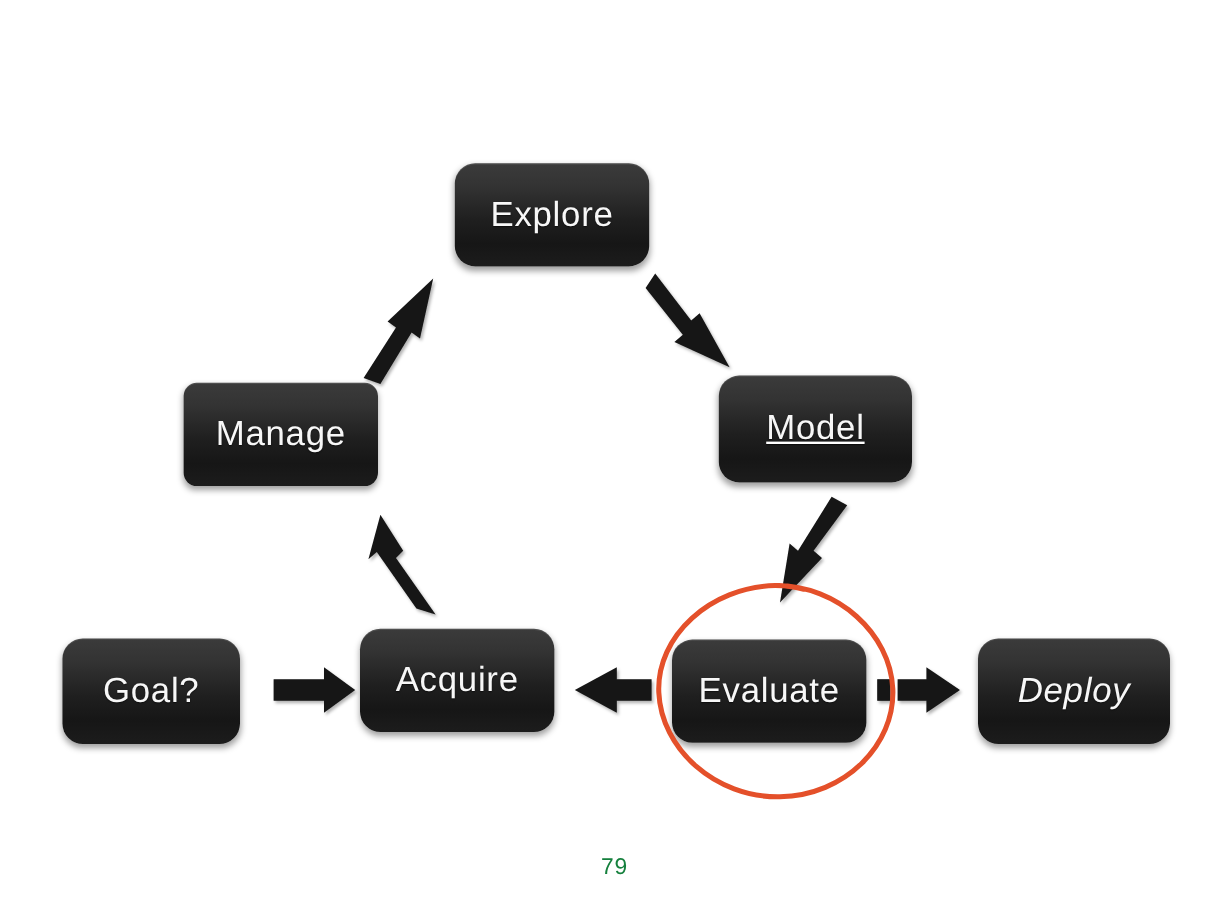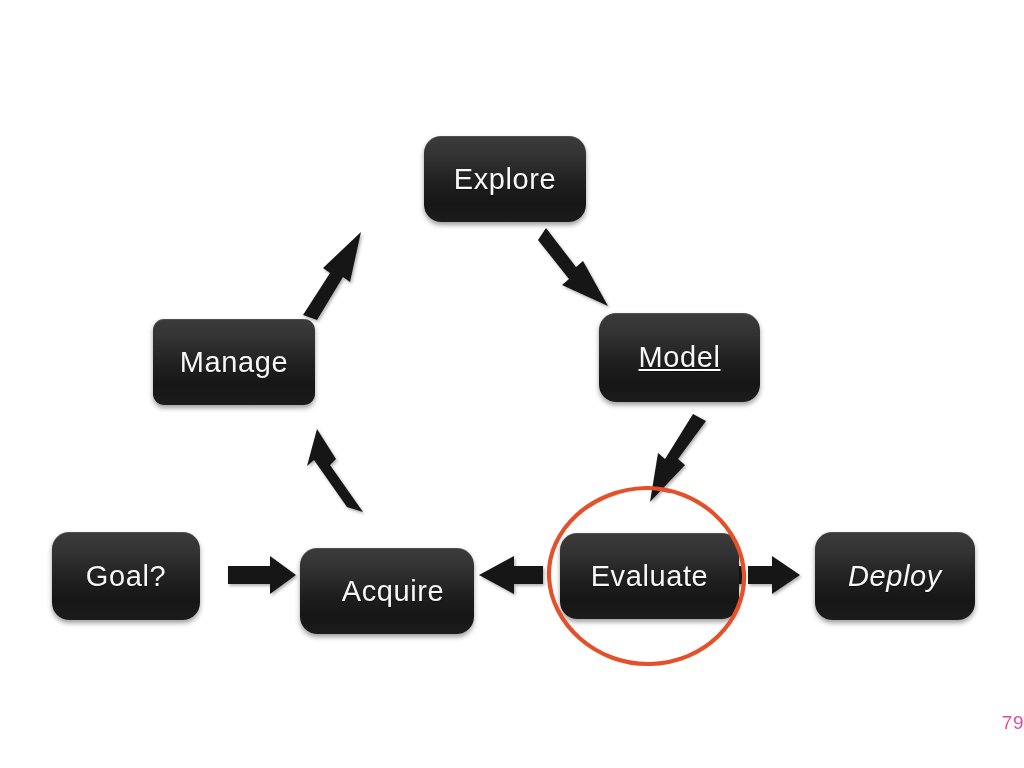--- a/index.html
+++ b/index.html
@@ -38,42 +38,42 @@
   }
   .node-label {
     font-family: "Liberation Sans", sans-serif;
     font-weight: 400;
     font-size: 29px;
     letter-spacing: 0.6px;
     color: #f7f7f7;
     text-shadow: 0 1px 1px rgba(0,0,0,0.55);
     white-space: nowrap;
   }
-  #node-explore  { left: 379px; top: 136px; width: 162px; height: 86px; margin-left: 45px; }
+  #node-explore  { left: 379px; top: 136px; width: 162px; height: 86px; }
   #node-manage   { left: 153px; top: 319px; width: 162px; height: 86px; border-radius: 11px; }
   #node-model    { left: 599px; top: 313px; width: 161px; height: 89px; text-decoration: underline; }
   #node-goal     { left: 52px;  top: 532px; width: 148px; height: 88px; text-align: right; }
-  #node-acquire  { left: 300px; top: 548px; width: 162px; height: 86px; padding-left: 12px; }
-  #node-evaluate { left: 560px; top: 533px; width: 179px; height: 86px; }
+  #node-acquire  { left: 300px; top: 524px; width: 162px; height: 86px; }
+  #node-evaluate { left: 560px; top: 533px; width: 162px; height: 86px; }
   #node-deploy   { left: 815px; top: 532px; width: 160px; height: 88px; font-style: italic; }
 
   #highlight-ellipse {
     position: absolute;
     z-index: 4;
     pointer-events: none;
   }
   .page-number {
     position: absolute;
     left: 0;
     top: 712px;
     width: 1024px;
-    text-align: right;
+    text-align: center;
     font-family: "Liberation Sans", sans-serif;
     font-size: 19px;
-    color: #ec4899;
+    color: #15803d;
     letter-spacing: 0.5px;
   }
   svg { display: block; }
 </style>
 </head>
 <body>
 
 <div id="slide">
 
   <div id="diagram-layer">

